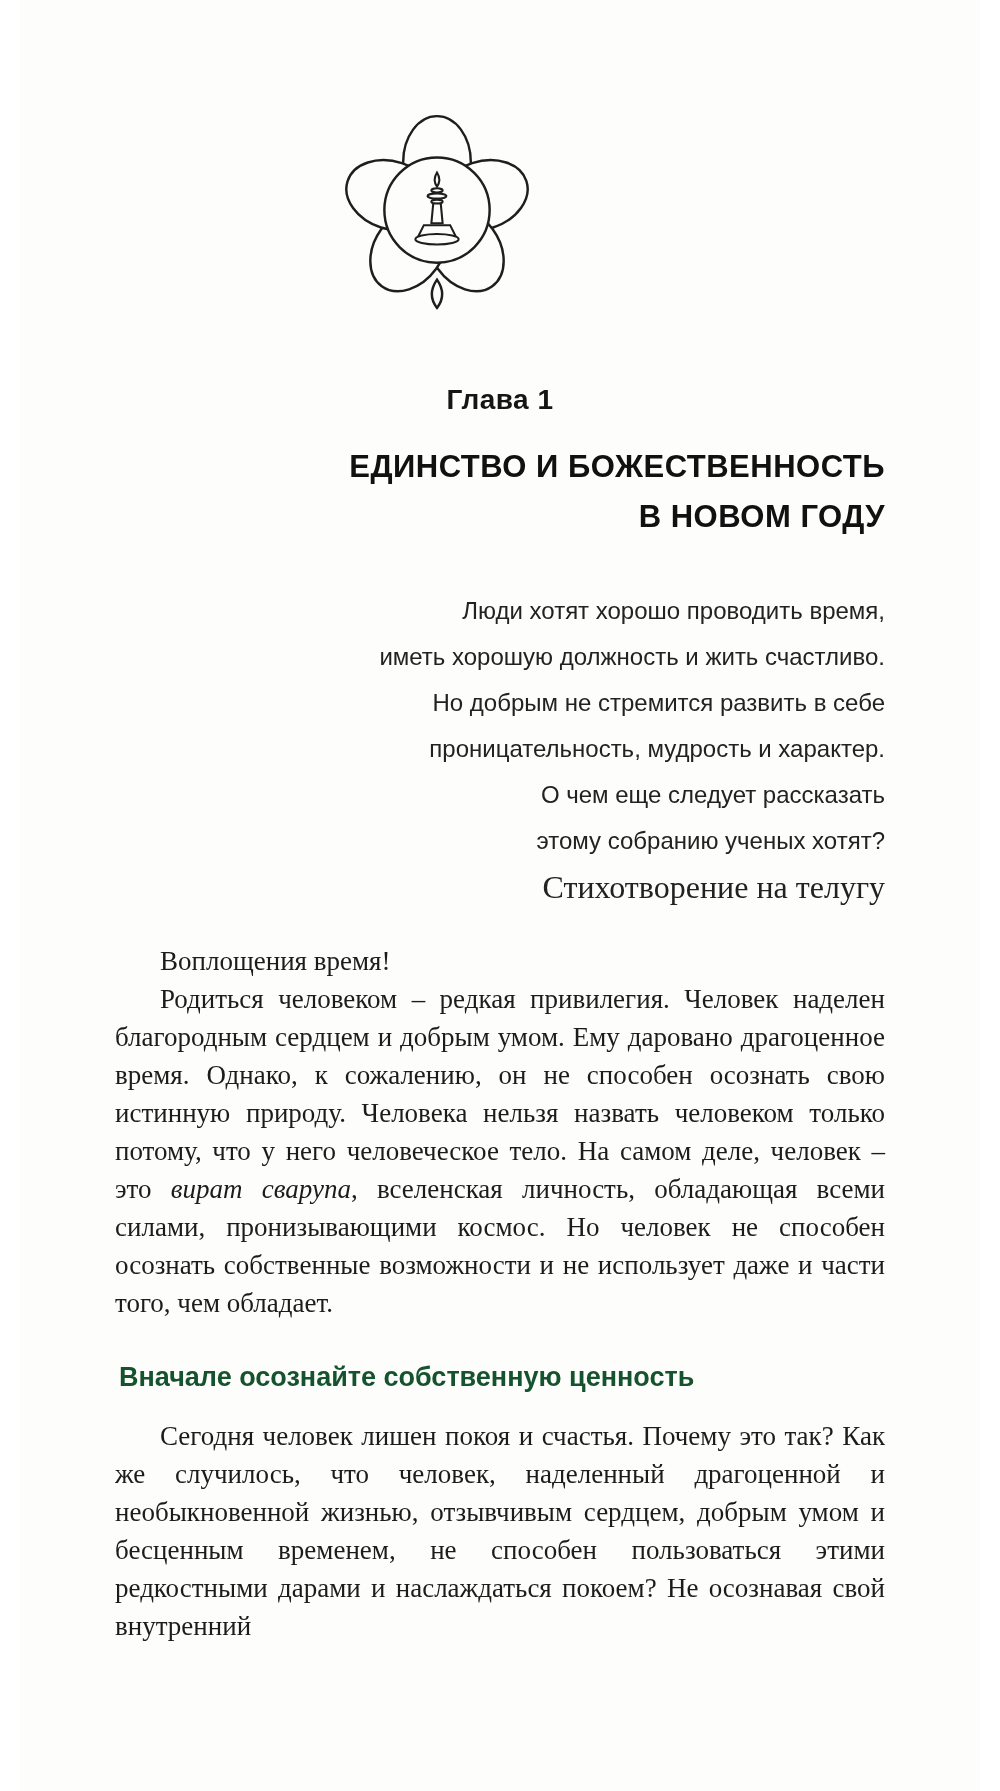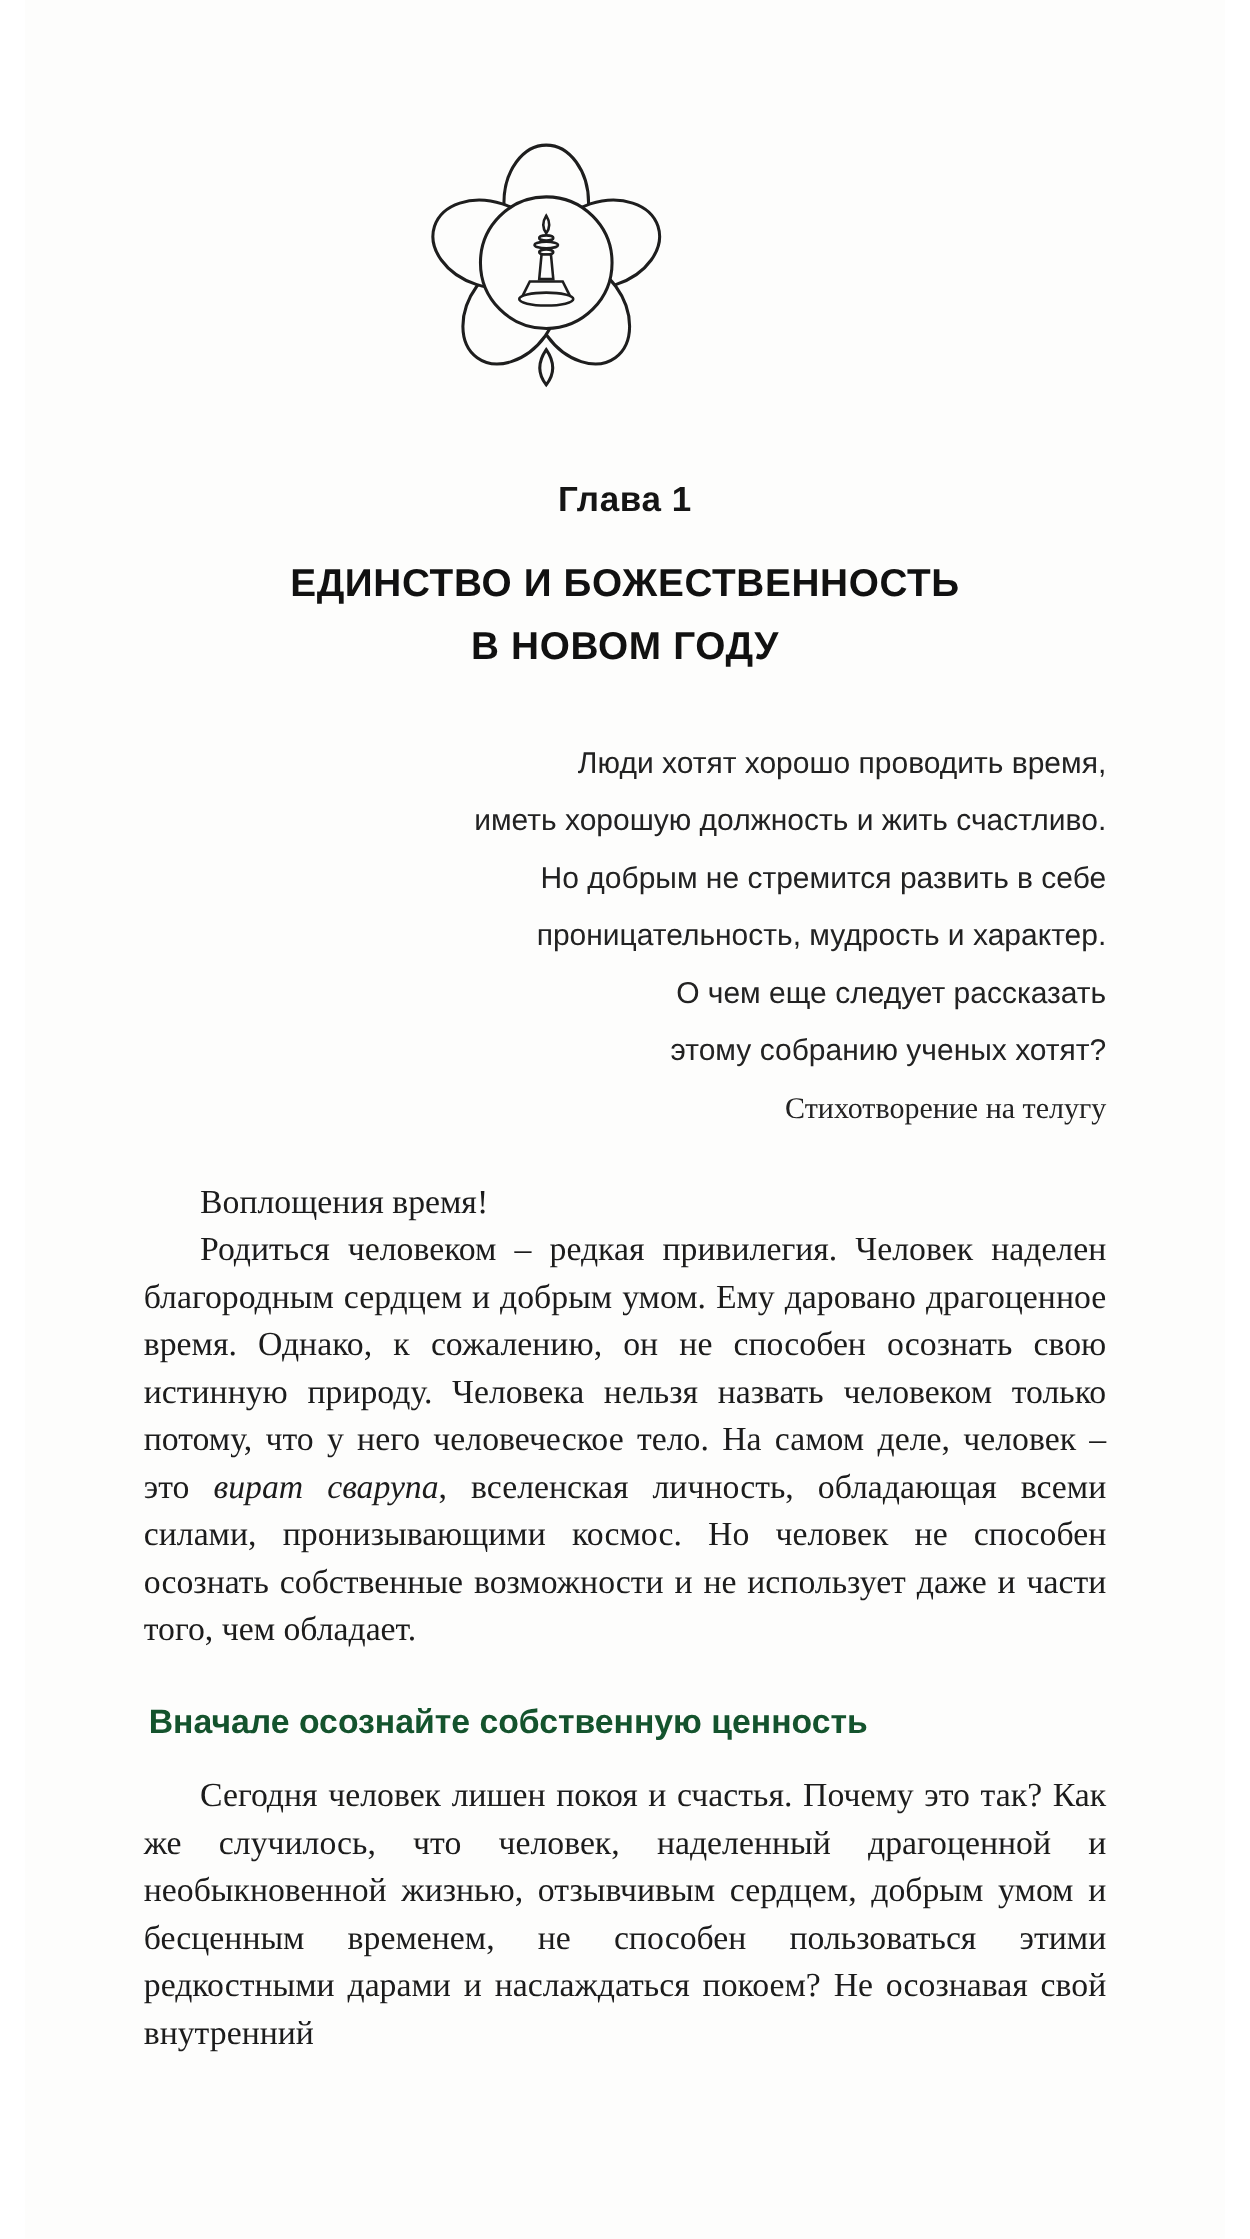--- a/index.html
+++ b/index.html
@@ -38,21 +38,21 @@
     margin-top: 72px;
     text-align: center;
     font-family: "Liberation Sans", sans-serif;
     font-weight: 700;
     font-size: 28px;
     letter-spacing: 0.5px;
     color: #151515;
   }
   .chapter-title {
     margin: 26px 0 0 0;
-    text-align: center;
+    text-align: right;
     font-family: "Liberation Sans", sans-serif;
     font-weight: 700;
     font-size: 31px;
     line-height: 50px;
     letter-spacing: 0.5px;
     color: #111;
   }
   
   .epigraph {
     margin-top: 52px;
@@ -60,21 +60,21 @@
     font-size: 24px;
     line-height: 33px;
     color: #222;
   }
   .epigraph .line { text-align: right; margin-top: 13px; }
   .epigraph .line.indent-line { padding-left: 180px; }
   .epigraph .attribution {
     margin-top: 14px;
     text-align: right;
     font-family: "Liberation Serif", serif;
-    font-size: 24px;
+    font-size: 32px;
     color: #222;
   }
   
   .salutation {
     margin: 38px 0 0 0;
     font-size: 27px;
     line-height: 38px;
     text-indent: 45px;
   }
   .body-para {

